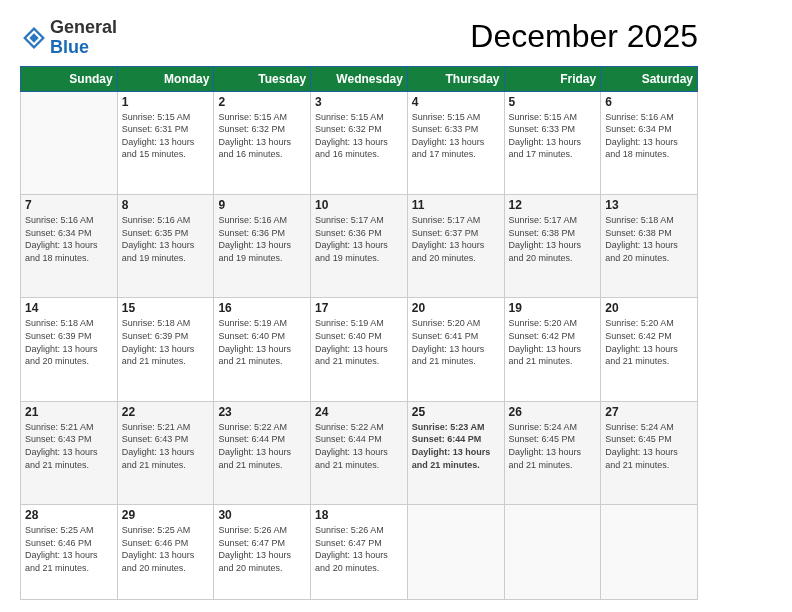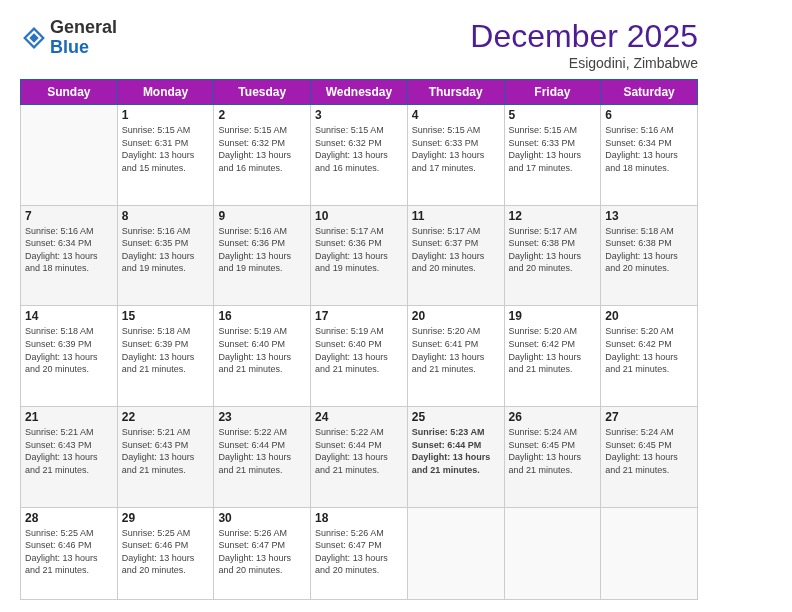--- a/index.html
+++ b/index.html
@@ -38,41 +38,41 @@
     .logo-icon {
       width: 28px;
       height: 28px;
     }
     .title-block {
       text-align: right;
     }
     .month-title {
       font-size: 32px;
       font-weight: normal;
-      color: #4c1d95;
+      color: #000000;
     }
     .location {
       font-size: 14px;
       color: #444;
     }
     .calendar {
       flex: 1;
       border: 1px solid #ccc;
       border-collapse: collapse;
       width: 100%;
       table-layout: fixed;
     }
     .calendar th {
-      background: #a21caf;
+      background: #15803d;
       color: #fff;
       font-size: 12px;
       font-weight: bold;
       padding: 5px 4px;
       border: 1px solid #1e5fa0;
-      text-align: center;
+      text-align: right;
     }
     .calendar td {
       border: 1px solid #ccc;
       vertical-align: top;
       padding: 3px 4px;
       font-size: 9.5px;
       color: #333;
       height: 80px;
     }
     .calendar tr:last-child td {
@@ -111,21 +111,20 @@
       </svg>
       <div>
         <div class="logo-text">
           <span class="logo-general">General</span><br>
           <span class="logo-blue">Blue</span>
         </div>
       </div>
     </div>
     <div class="title-block">
       <div class="month-title">December 2025</div>
-      <div class="location">Esigodini, Zimbabwe</div>
     </div>
   </div>
 
   <table class="calendar">
     <thead>
       <tr>
       <th>Sunday</th>
           <th>Monday</th>
           <th>Tuesday</th>
           <th>Wednesday</th>

